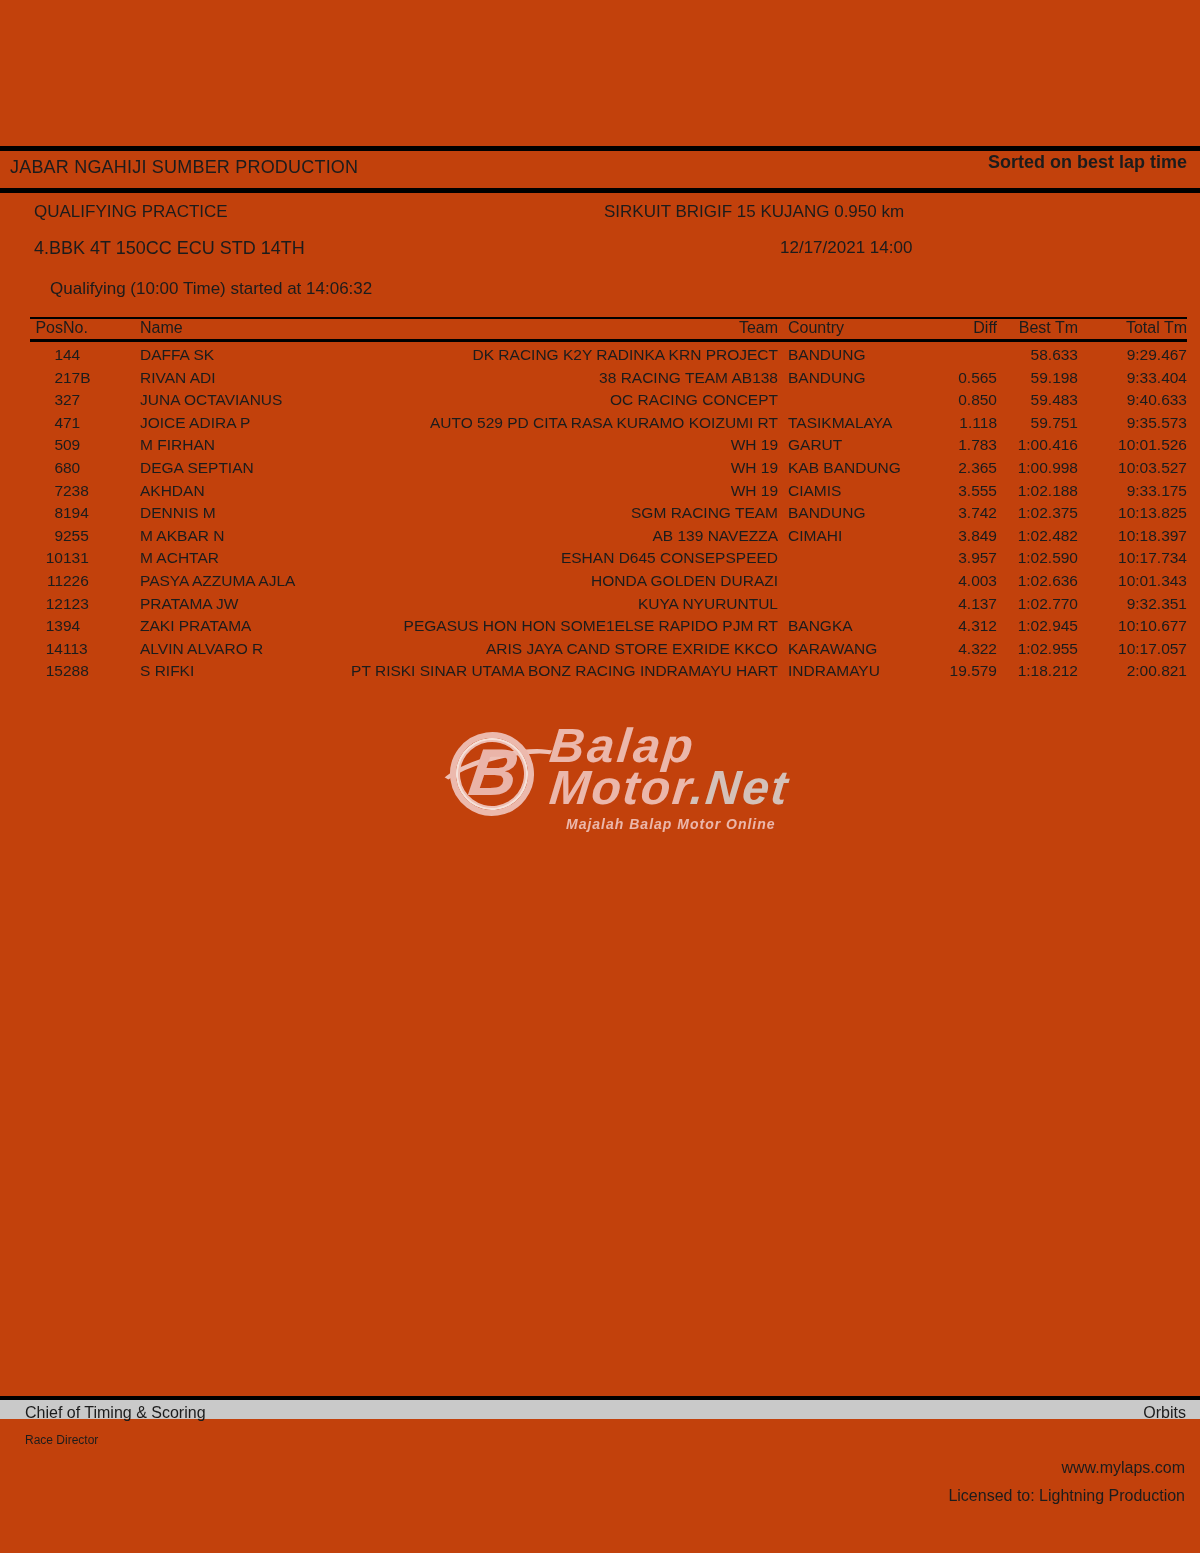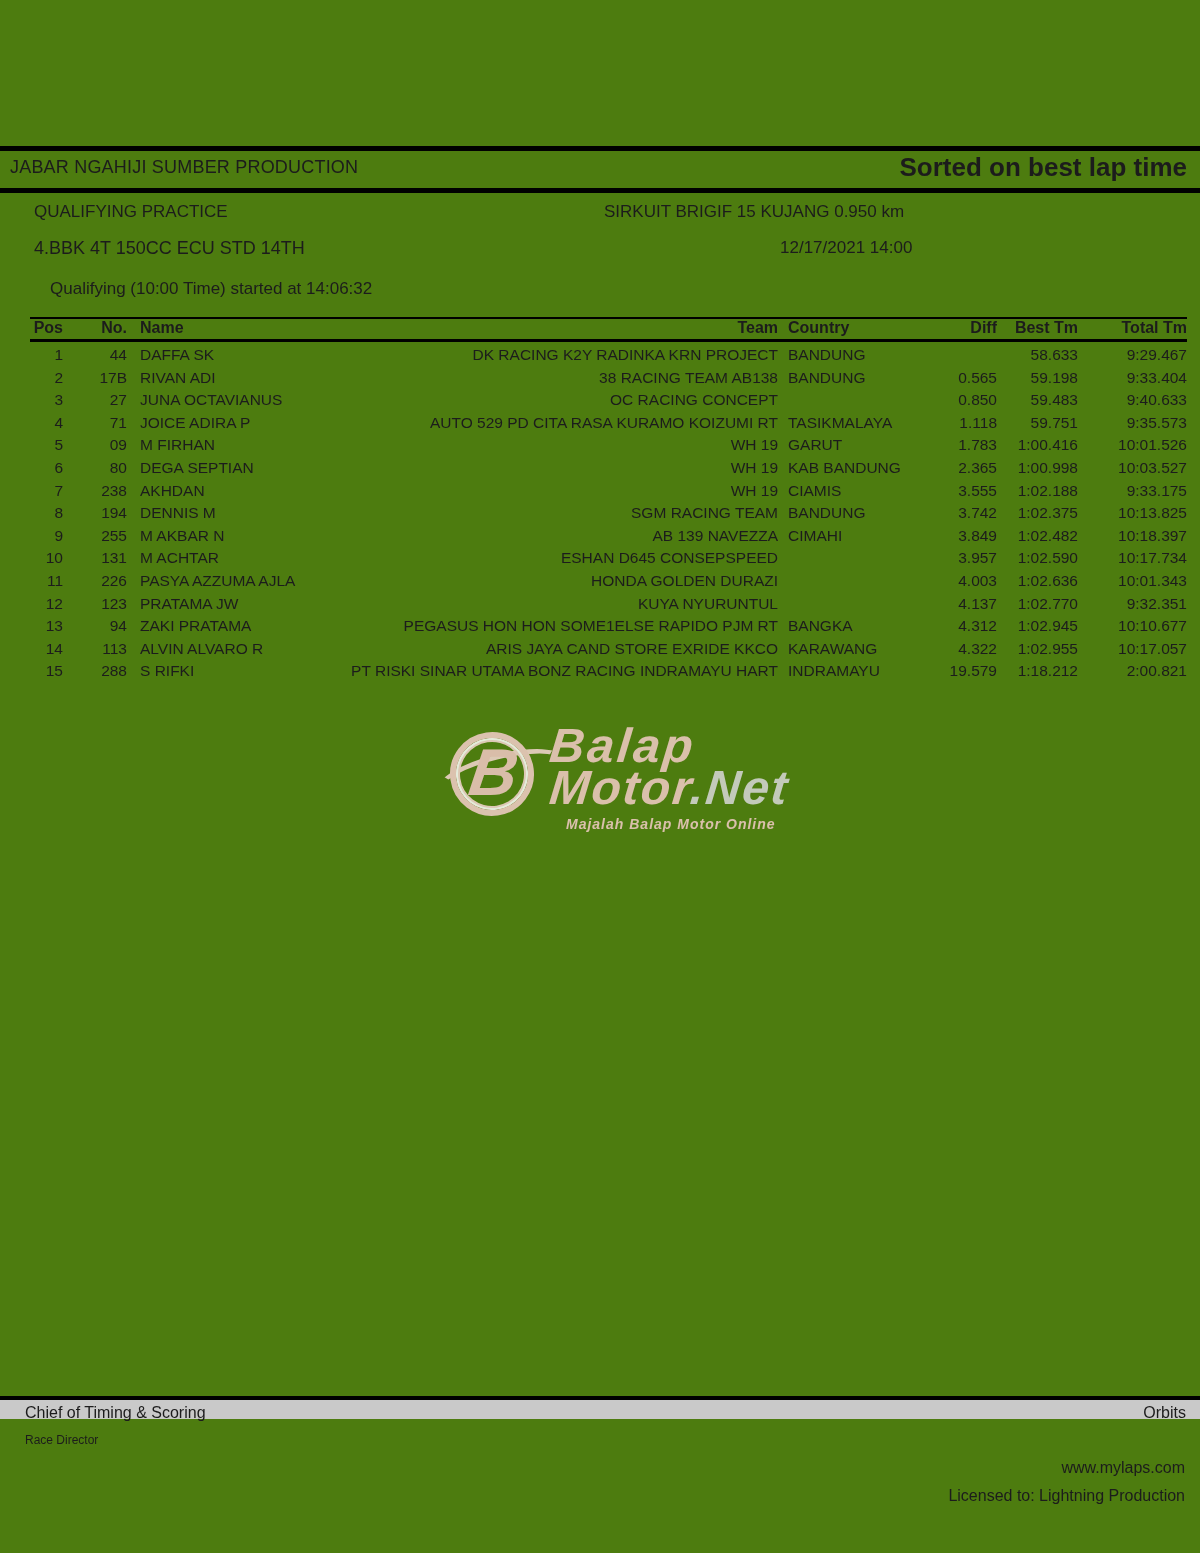--- a/index.html
+++ b/index.html
@@ -1,57 +1,57 @@
 <!DOCTYPE html>
 <html><head>
 <meta charset="utf-8">
 <style>
   * { margin:0; padding:0; box-sizing:border-box; }
   html,body { background:#ffffff; }
   .page {
     position:relative;
     width:1200px;
     height:1553px;
-    background:#4d7c0f;
+    background:#c2410c;
     font-family:"Liberation Sans", sans-serif;
     color:#1c1c1c;
     overflow:hidden;
   }
   .abs { position:absolute; white-space:nowrap; }
 
   
   .rule { position:absolute; background:#000; }
   .rule-top1   { left:0; top:146px; width:1200px; height:5px; }
   .rule-top2   { left:0; top:188px; width:1200px; height:5px; }
   .rule-thead-top { left:30px; top:317px; width:1157px; height:2px; }
   .rule-thead-bot { left:30px; top:339px; width:1157px; height:3px; }
   .rule-footer { left:0; top:1396px; width:1200px; height:4px; }
 
   .doc-title { left:10px; top:157px; font-size:18px; letter-spacing:0.2px; }
-  .sort-label { right:13px; top:152px; font-size:26px; font-weight:bold; }
+  .sort-label { right:13px; top:152px; font-size:18px; font-weight:bold; }
 
   .session-label { left:34px; top:202px; font-size:17px; }
   .circuit-label { left:604px; top:202px; font-size:17px; }
   .class-label   { left:34px; top:238px; font-size:18px; }
   .datetime-label{ left:780px; top:238px; font-size:17px; }
   .started-label { left:34px; top:279px; font-size:17px;margin-left:16px; }
 
   
   .thead {
     position:absolute; left:30px; top:319px; width:1157px;
-    display:flex; font-weight:bold; font-size:16px; line-height:18px;
+    display:flex; font-weight:normal; font-size:16px; line-height:18px;
   }
   .rows {
     position:absolute; left:30px; top:344px; width:1157px;
     font-size:15.5px;
   }
   .trow { display:flex; line-height:22.6px; height:22.6px; }
   .c { overflow:hidden; white-space:nowrap; }
   .c-pos     { width:33px;  text-align:right; }
-  .c-no      { width:64px;  text-align:right; }
+  .c-no      { width:64px;  }
   .c-name    { width:218px; text-align:left; padding-left:13px; }
   .c-team    { width:433px; text-align:right; padding-left:5px; }
   .c-country { width:157px; text-align:left; padding-left:10px; }
   .c-diff    { width:62px;  text-align:right; }
   .c-best    { width:81px;  text-align:right; }
   .c-total   { width:109px; text-align:right; }
 
   
   .watermark {
     position:absolute; left:448px; top:720px; width:340px; height:115px;

